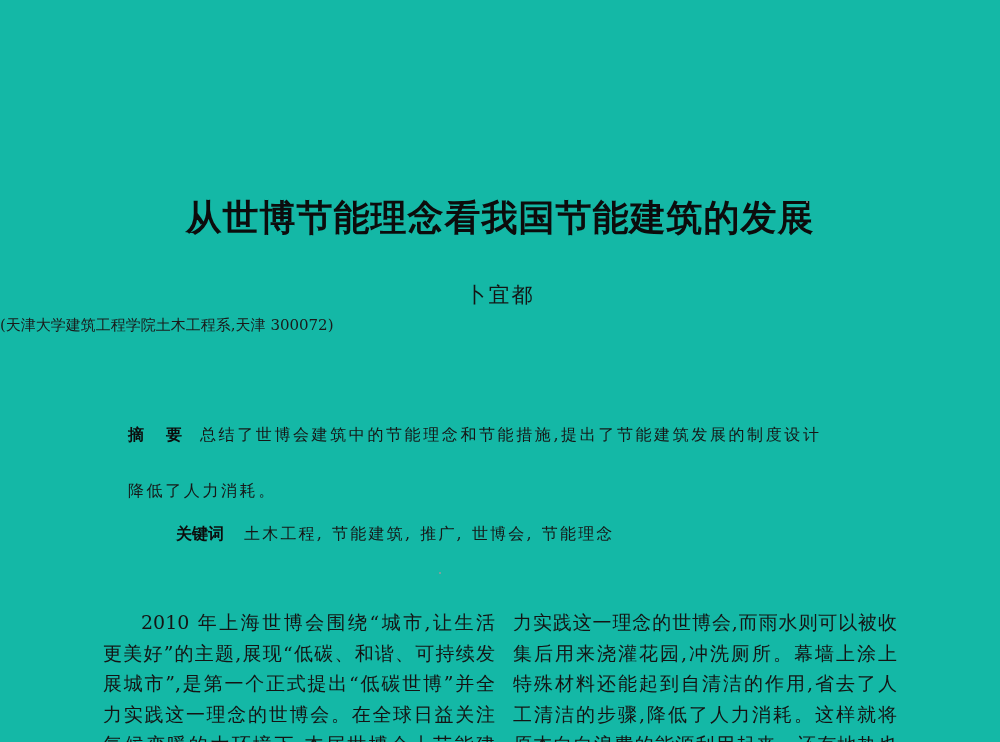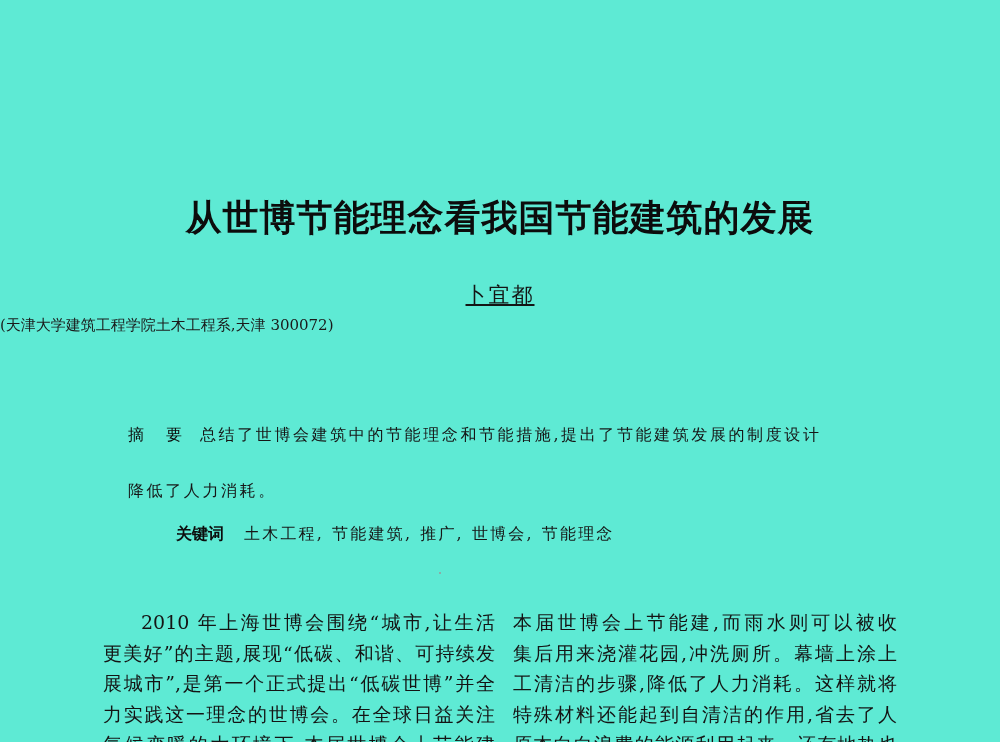--- a/index.html
+++ b/index.html
@@ -12,21 +12,21 @@
       height: 742px;
       overflow: hidden;
       position: relative;
       color: #111111;
       font-family: "DejaVu Serif", "Liberation Serif", serif;
     }
     .page {
       position: absolute;
       left: 0; top: 0;
       width: 1000px; height: 742px;
-      background: #5eead4;
+      background: #14b8a6;
     }
     .title {
       position: absolute;
       left: 0; right: 0;
       top: 194px;
       text-align: center;
       font-family: "DejaVu Sans", "Liberation Sans", sans-serif;
       font-weight: bold;
       font-size: 36px;
       letter-spacing: 1px;
@@ -34,21 +34,20 @@
       white-space: nowrap;
     }
     .author {
       position: absolute;
       left: 0; right: 0;
       top: 281px;
       text-align: center;
       font-size: 21px;
       letter-spacing: 2px;
       color: #141414;
-      text-decoration: underline;
     }
     .affiliation {
       position: absolute;
       left: 0; right: 0;
       top: 316px;
       text-align: left;
       font-size: 15px;
       color: #1a1a1a;
       white-space: nowrap;
     }
@@ -57,21 +56,21 @@
       left: 128px;
       top: 421px;
       width: 740px;
       font-size: 16px;
       line-height: 28px;
       letter-spacing: 2.6px;
       color: #161616;
     }
     .abstract .label {
       font-family: "DejaVu Sans", "Liberation Sans", sans-serif;
-      font-weight: normal;
+      font-weight: bold;
       letter-spacing: 0;
       margin-right: 18px;
       color: #0c0c0c;
     }
     .abstract .label .gap {
       display: inline-block;
       width: 22px;
     }
     .keywords {
       position: absolute;
@@ -148,20 +147,20 @@
 
   <div class="column col-left">
     <span class="line indent">2010 年上海世博会围绕“城市,让生活</span>
     <span class="line">更美好”的主题,展现“低碳、和谐、可持续发</span>
     <span class="line">展城市”,是第一个正式提出“低碳世博”并全</span>
     <span class="line">力实践这一理念的世博会。在全球日益关注</span>
     <span class="line">气候变暖的大环境下,本届世博会上节能建</span>
   </div>
 
   <div class="column col-right">
-    <span class="line">本届世博会上节能建,而雨水则可以被收</span>
+    <span class="line">力实践这一理念的世博会,而雨水则可以被收</span>
     <span class="line">集后用来浇灌花园,冲洗厕所。幕墙上涂上</span>
+    <span class="line">特殊材料还能起到自清洁的作用,省去了人</span>
     <span class="line">工清洁的步骤,降低了人力消耗。这样就将</span>
-    <span class="line">特殊材料还能起到自清洁的作用,省去了人</span>
     <span class="line">原本白白浪费的能源利用起来。还有地热也</span>
   </div>
 
 </div>
 
 </body></html>

